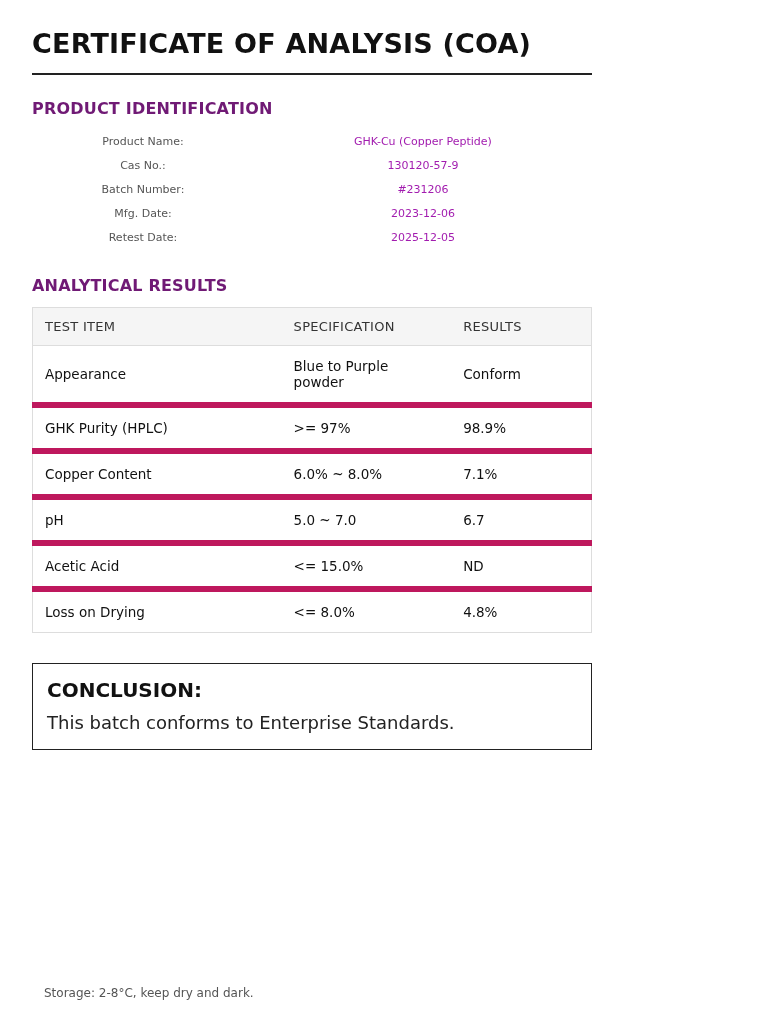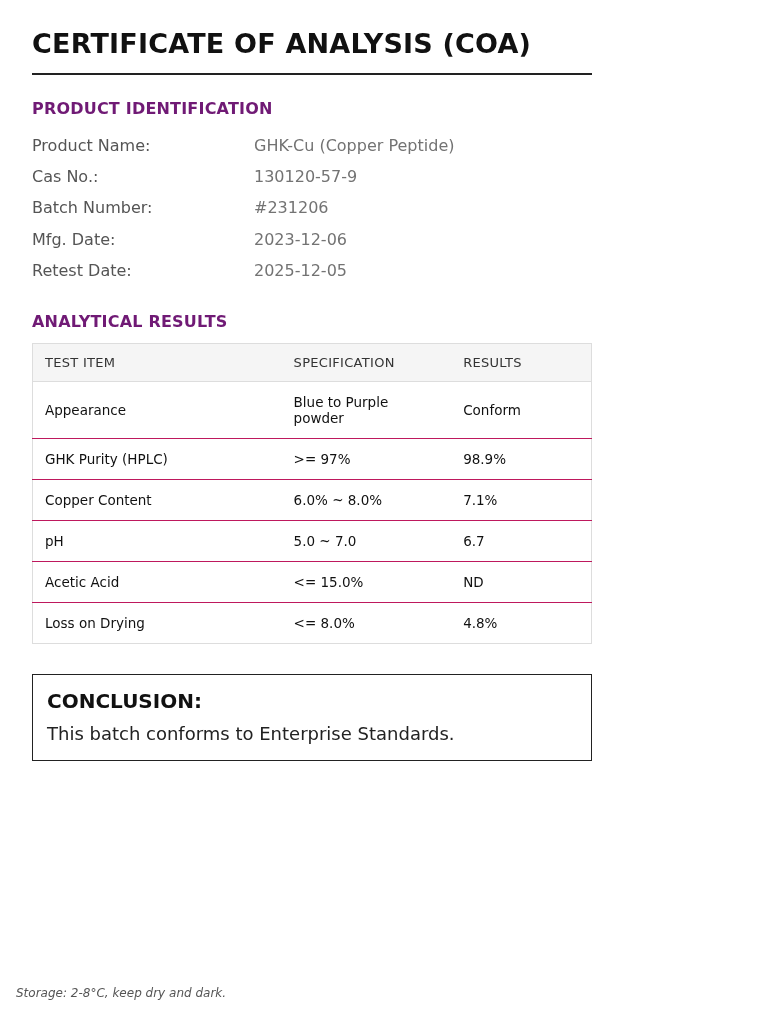--- a/index.html
+++ b/index.html
@@ -51,30 +51,31 @@
   }
 
   
   .info-table {
     border-collapse: collapse;
     margin: 0 0 26px 0;
     width: 100%;
   }
   .info-table td {
     padding: 4px 0;
-    font-size: 16px;
+    font-size: 11px;
     vertical-align: top;
     line-height: 1.45;
+    text-align: center;
   }
   .info-label {
     color: #555555;
     width: 222px;
   }
   .info-value {
-    color: #737373;
+    color: #a21caf;
   }
 
   
   .results-wrap {
     margin-bottom: 30px;
   }
   .results-table {
     width: 100%;
     border-collapse: collapse;
     border: 1px solid #dddddd;
@@ -89,21 +90,21 @@
     padding: 11px 12px;
     border-bottom: 1px solid #dddddd;
     letter-spacing: 0.3px;
   }
   .col-item   { width: 46%; }
   .col-spec   { width: 30%; }
   .col-result { width: 24%; }
 
   .results-table tbody td {
     padding: 12px 12px;
-    border-bottom: 1px solid #be185d;
+    border-bottom: 6px solid #be185d;
     font-size: 13.5px;
     color: #111111;
     vertical-align: middle;
   }
   .results-table tbody tr:last-child td {
     border-bottom: none;
   }
   .cell-spec {
     font-size: 11.5px;
     color: #777777;
@@ -127,25 +128,24 @@
   }
   .conclusion-text {
     font-size: 18px;
     color: #222222;
     margin: 0;
   }
 
   
   .footer-note {
     position: absolute;
-    left: 16px;
+    left: 44px;
     bottom: 24px;
     font-size: 12px;
     color: #555555;
-    font-style: italic;
   }
 </style>
 </head>
 <body>
 
 <div class="page">
 
   <h1 class="doc-title">CERTIFICATE OF ANALYSIS (COA)</h1>
   <div class="title-rule"></div>
 

